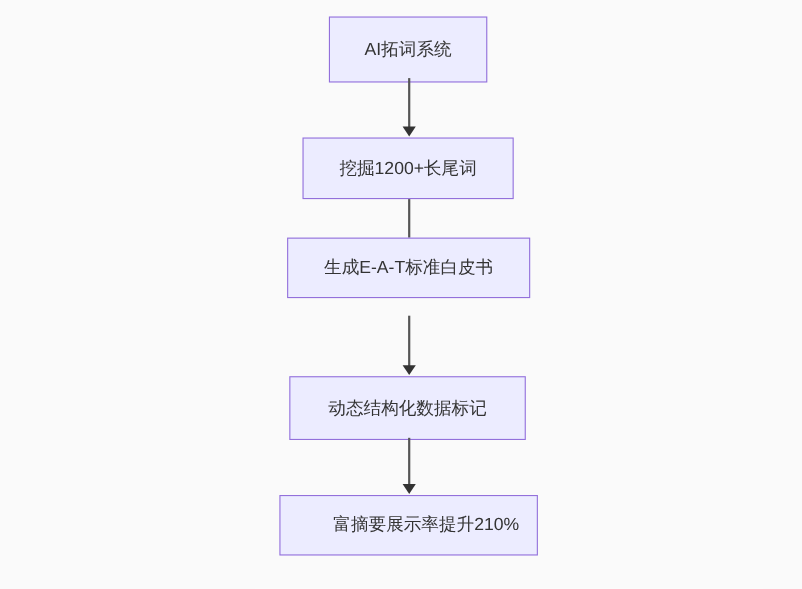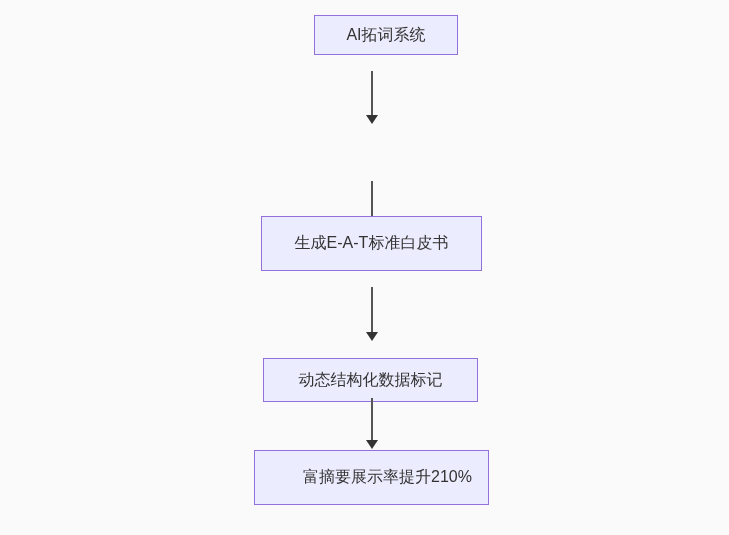--- a/index.html
+++ b/index.html
@@ -25,24 +25,24 @@
     background: var(--node-fill);
     border: 1px solid var(--node-border);
     color: var(--text);
     font-size: 16px;
     display: flex;
     align-items: center;
     justify-content: center;
     text-align: center;
     white-space: nowrap;
   }
-  .node.n1 { left: 314px; top: 15px;  width: 144px; height: 40px; }
+  .node.n1 { left: 299px; top: 15px;  width: 144px; height: 60px; }
   .node.n2 { left: 275px; top: 125px; width: 192px; height: 56px; }
   .node.n3 { left: 261px; top: 216px; width: 221px; height: 55px; }
-  .node.n4 { left: 263px; top: 342px; width: 215px; height: 44px; margin-top: 16px; }
+  .node.n4 { left: 263px; top: 342px; width: 215px; height: 58px; }
   .node.n5 { left: 254px; top: 450px; width: 235px; height: 55px; padding-left: 32px; }
 
   .arrow { position: absolute; left: 365px; width: 13px; }
   .arrow .line {
     position: absolute;
     left: 50%;
     transform: translateX(-50%);
     top: 0;
     bottom: 7px;
     width: 2px;
@@ -71,20 +71,23 @@
 
   <div class="node n1">
     <span>AI拓词系统</span>
   </div>
 
   <div class="arrow a1">
     <div class="line"></div>
     <div class="head"></div>
   </div>
 
+  <div class="node n2">
+    <span>挖掘1200+长尾词</span>
+  </div>
 
   <div class="arrow a2">
     <div class="line"></div>
     <div class="head"></div>
   </div>
 
   <div class="node n3">
     <span>生成E-A-T标准白皮书</span>
   </div>
 

